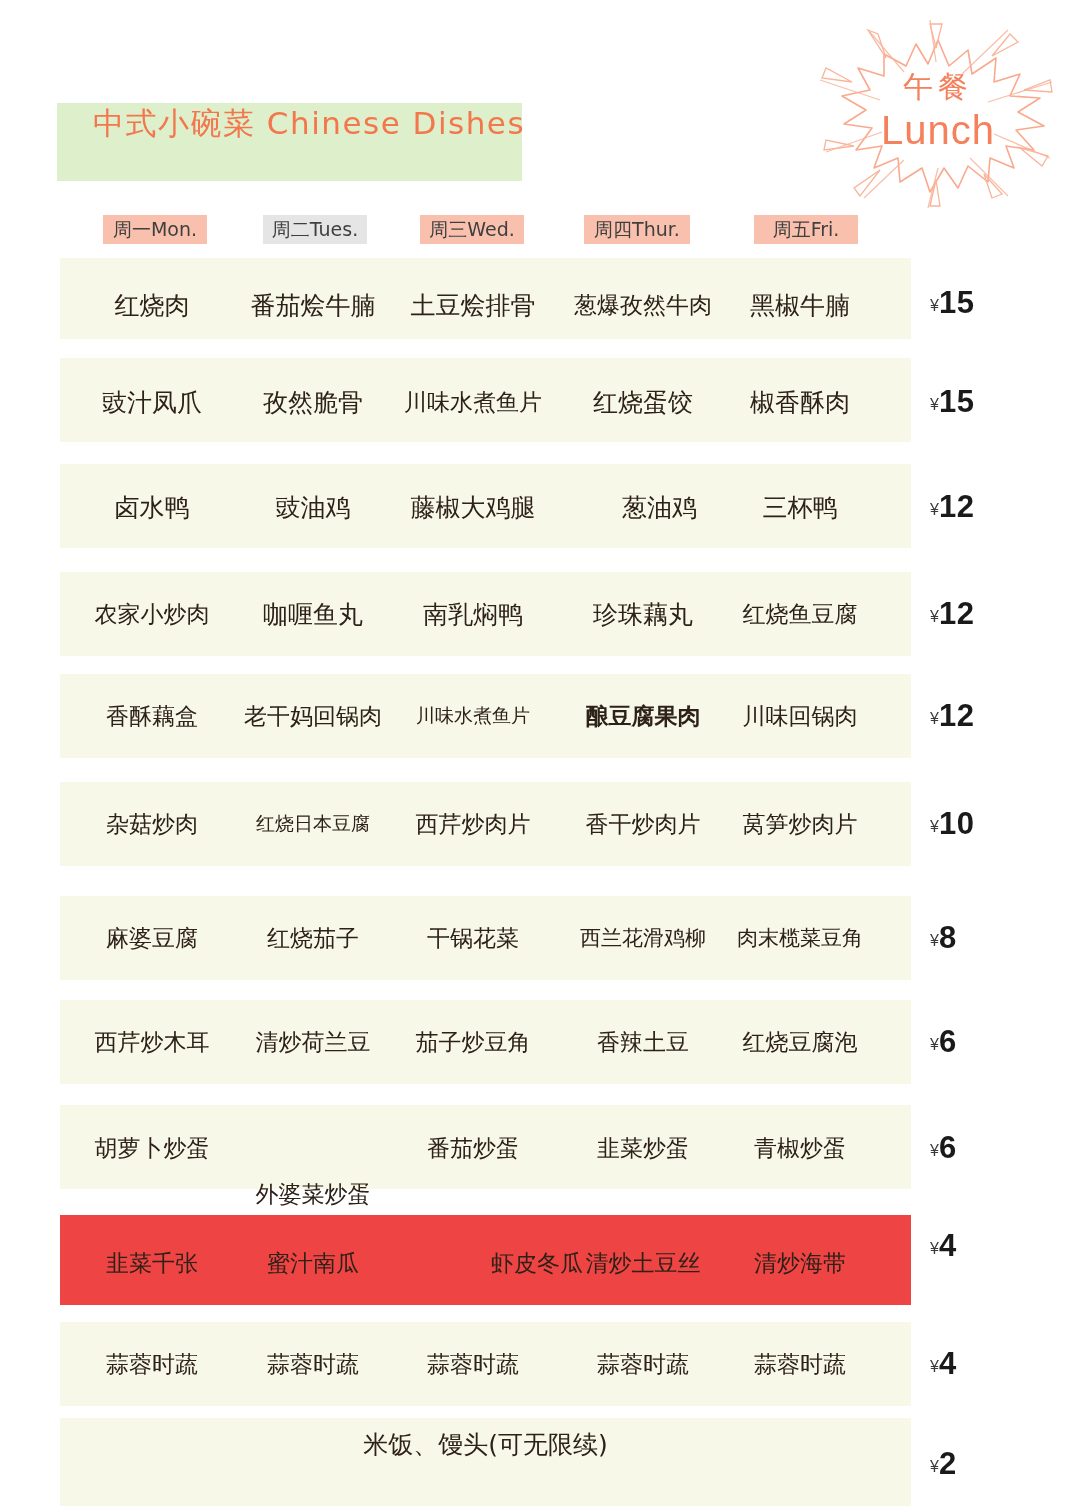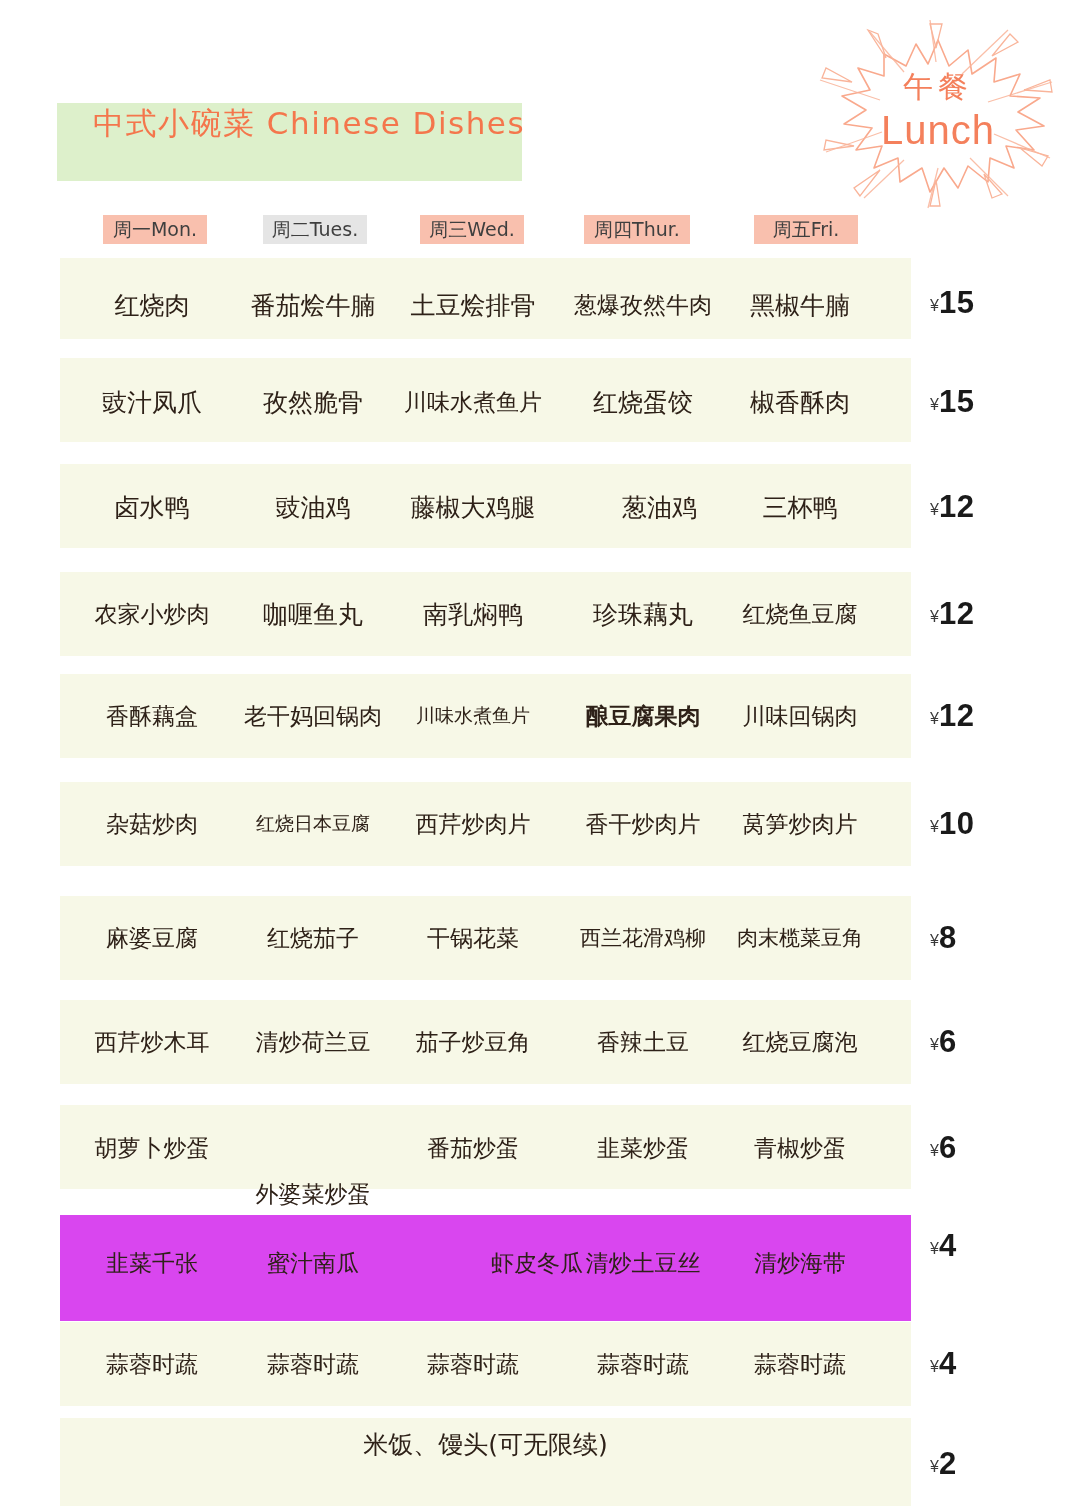--- a/index.html
+++ b/index.html
@@ -253,21 +253,21 @@
         <div class="cell sz-md" style="left: 473px; width: 220px; top: 42px;">香辣土豆</div>
         <div class="cell sz-md" style="left: 630px; width: 220px; top: 42px;">红烧豆腐泡</div>
       </div>
       <div class="row" style="top: 1105px; height: 84px; background: rgb(247, 248, 231);">
         <div class="cell sz-md" style="left: -18px; width: 220px; top: 43px;">胡萝卜炒蛋</div>
         <div class="cell sz-md" style="left: 143px; width: 220px; top: 43px; margin-top: 46px;">外婆菜炒蛋</div>
         <div class="cell sz-md" style="left: 303px; width: 220px; top: 43px;">番茄炒蛋</div>
         <div class="cell sz-md" style="left: 473px; width: 220px; top: 43px;">韭菜炒蛋</div>
         <div class="cell sz-md" style="left: 630px; width: 220px; top: 43px;">青椒炒蛋</div>
       </div>
-      <div class="row" style="top: 1215px; height: 106px; background: #d946ef;">
+      <div class="row" style="top: 1215px; height: 90px; background: #ef4444;">
         <div class="cell sz-md" style="left: -18px; width: 220px; top: 48px;">韭菜千张</div>
         <div class="cell sz-md" style="left: 143px; width: 220px; top: 48px;">蜜汁南瓜</div>
         <div class="cell sz-md" style="left: 303px; width: 220px; top: 48px; text-align: right;">虾皮冬瓜</div>
         <div class="cell sz-md" style="left: 473px; width: 220px; top: 48px;">清炒土豆丝</div>
         <div class="cell sz-md" style="left: 630px; width: 220px; top: 48px;">清炒海带</div>
       </div>
       <div class="row" style="top: 1322px; height: 84px; background: rgb(247, 248, 231);">
         <div class="cell sz-md" style="left: -18px; width: 220px; top: 42px;">蒜蓉时蔬</div>
         <div class="cell sz-md" style="left: 143px; width: 220px; top: 42px;">蒜蓉时蔬</div>
         <div class="cell sz-md" style="left: 303px; width: 220px; top: 42px;">蒜蓉时蔬</div>

